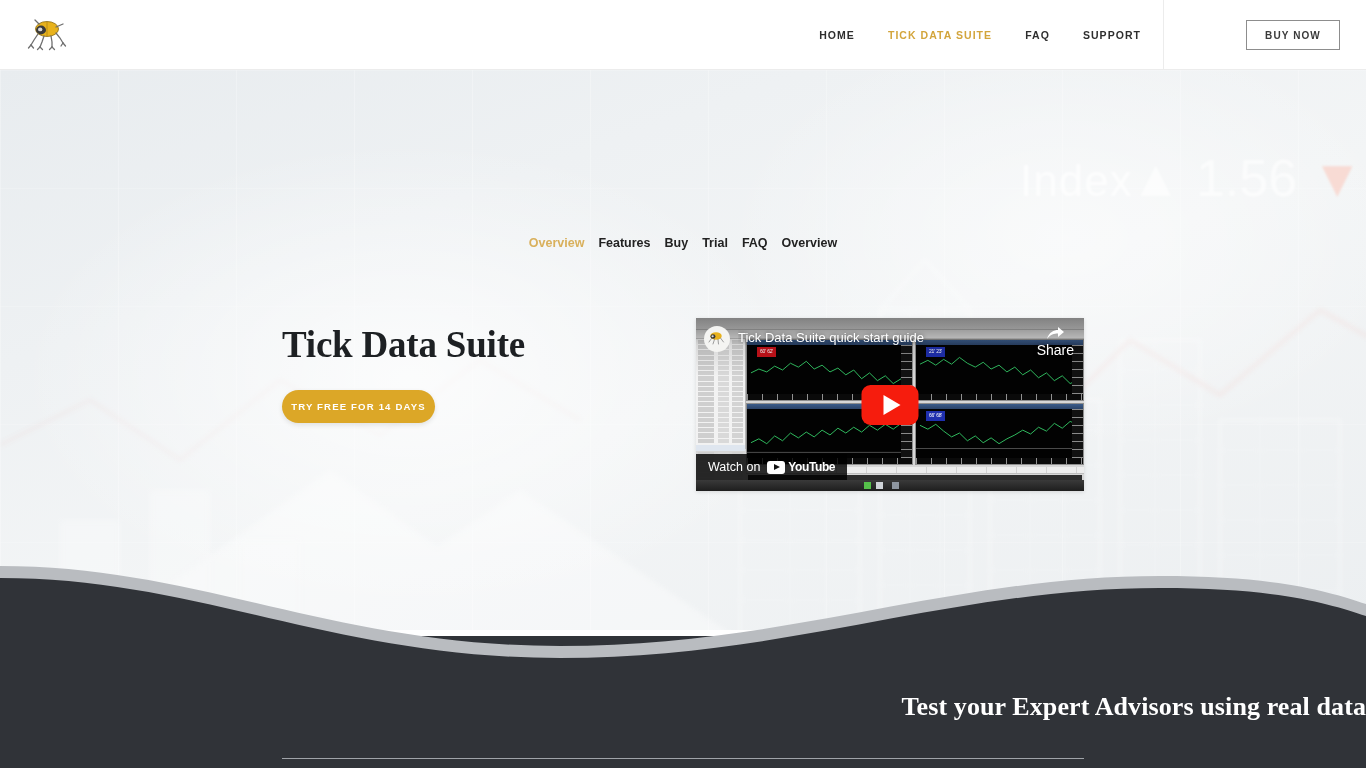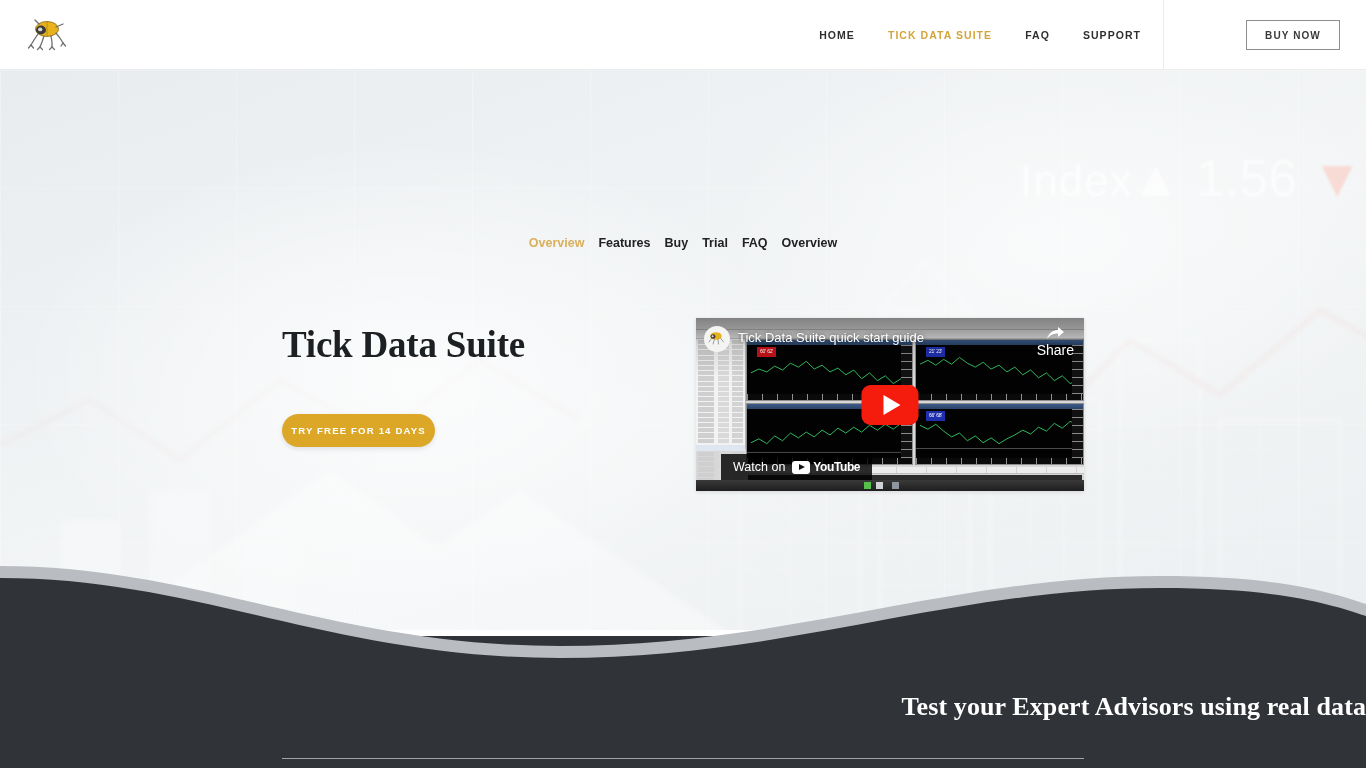--- a/index.html
+++ b/index.html
@@ -110,21 +110,21 @@
     font-family:"Liberation Serif", serif;
     font-size:37px; font-weight:700; color:#1d2023; letter-spacing:-0.2px;
     line-height:1.1;
   }
   .hero-sub {
     margin-top:25px;
     font-size:14.2px; line-height:23px; color:#7b8084; font-weight:400;
     width:378px;
   }
   .cta {
-    margin-top:48px;
+    margin-top:24px;
     display:inline-flex; align-items:center; justify-content:center;
     width:153px; height:33px; border-radius:17px;
     background:#dca727; border:none; cursor:pointer;
     color:#ffffff; font-size:9.6px; font-weight:700; letter-spacing:1.15px;
     text-transform:uppercase; font-family:"Liberation Sans", sans-serif;
     box-shadow:0 2px 5px rgba(0,0,0,0.10);
   }
 
   
   .video {
@@ -207,21 +207,20 @@
   }
   .yt-play .tri {
     width:0; height:0; border-left:17px solid #fff;
     border-top:10px solid transparent; border-bottom:10px solid transparent;
     margin-left:4px;
   }
   .yt-watch {
     position:absolute; left:0; bottom:11px; height:26px;
     background:rgba(0,0,0,0.82); display:flex; align-items:center; gap:7px;
     padding:0 12px 0 12px;
-    margin-left:25px;
   }
   .yt-watch .wtxt { color:#fff; font-size:12.5px; font-weight:400; white-space:nowrap; }
   .yt-watch .ytlogo { display:flex; align-items:center; gap:3px; }
   .yt-watch .ytbadge {
     width:18px; height:13px; border-radius:3px; background:#fff;
     display:flex; align-items:center; justify-content:center;
   }
   .yt-watch .ytbadge i {
     width:0; height:0; border-left:6px solid #111;
     border-top:3.5px solid transparent; border-bottom:3.5px solid transparent;

